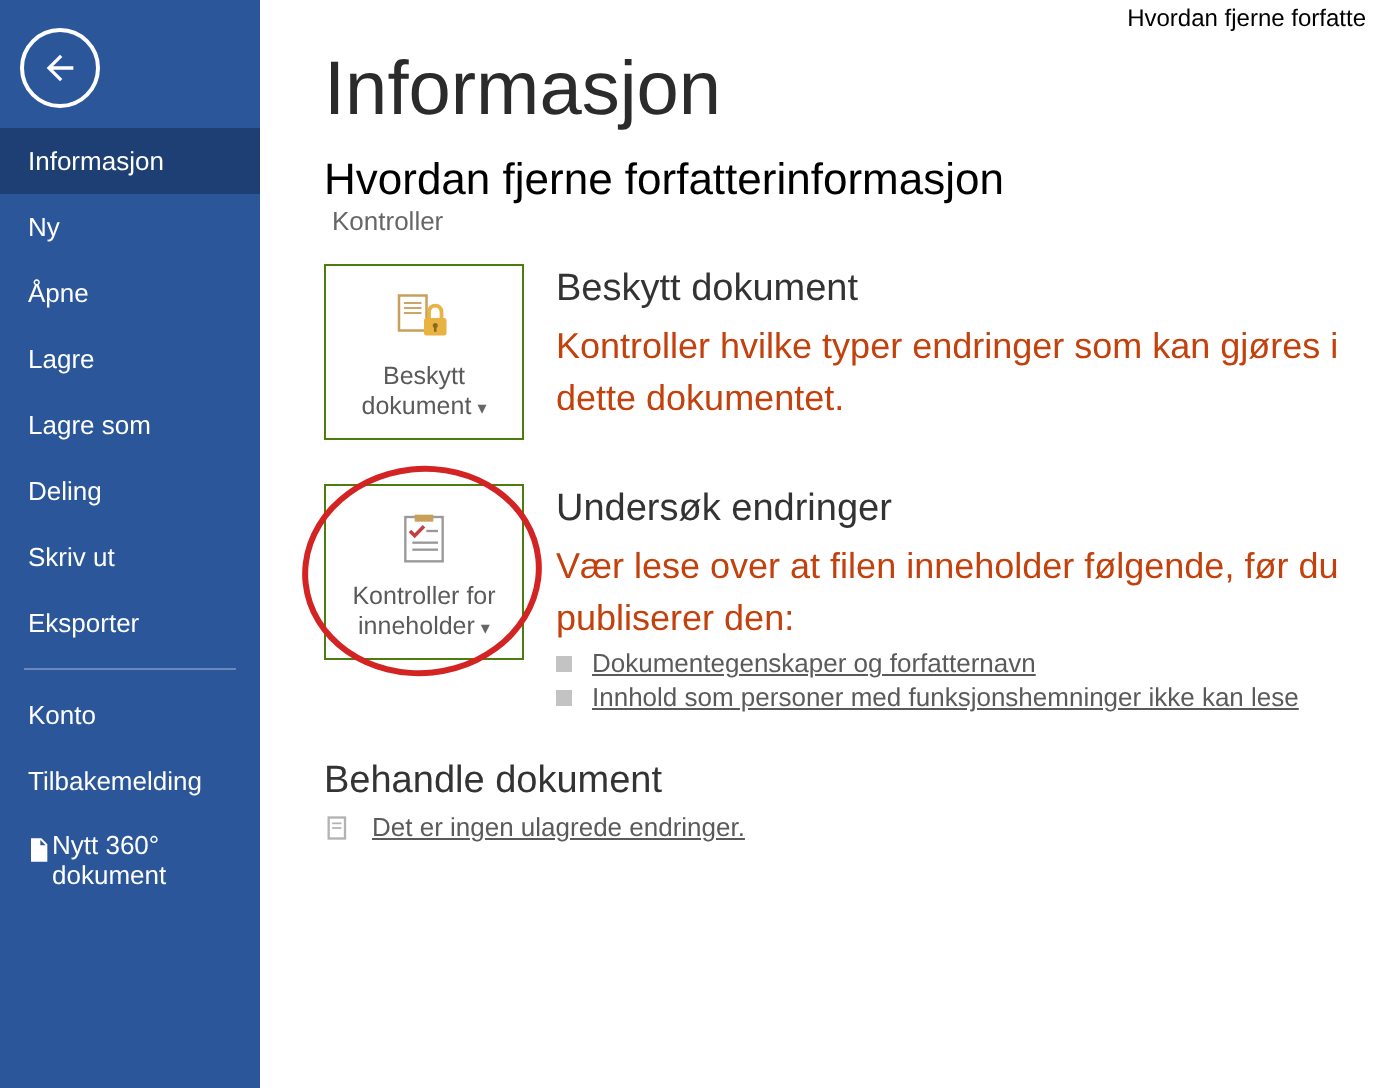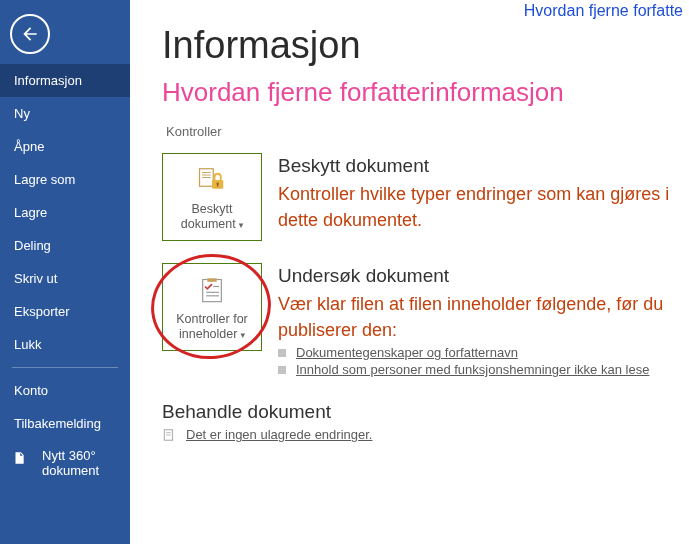--- a/index.html
+++ b/index.html
@@ -8,22 +8,22 @@
       width: 689px;
       height: 544px;
       overflow: hidden;
       background: #fff;
       position: relative;
     }
     .titlebar {
       position: absolute;
       top: 2px;
       right: 6px;
-      font-size: 16px;
-      color: #1d4ed8;
+      font-size: 12px;
+      color: #000000;
     }
     .sidebar {
       width: 130px;
       height: 544px;
       background: #2b579a;
       color: #fff;
       display: flex;
       flex-direction: column;
       float: left;
     }
@@ -47,43 +47,43 @@
     }
     .nav-item.selected { background: #1e3f73; }
     .nav-divider {
       height: 1px;
       background: rgba(255,255,255,0.3);
       margin: 6px 12px;
     }
     .nav-doc {
       display: flex;
       align-items: flex-start;
-      gap: 16px;
+      gap: 0;
       padding: 8px 12px;
       font-size: 13px;
       color: #fff;
       cursor: pointer;
     }
     .nav-doc svg { width: 14px; height: 16px; fill: #fff; flex-shrink: 0; margin-top: 2px; }
     .main {
       margin-left: 130px;
       padding: 24px 0 0 32px;
       width: calc(689px - 130px);
     }
     .h1 {
       font-size: 38px;
       font-weight: 300;
       color: #2b2b2b;
       margin-bottom: 10px;
     }
     .h2 {
-      font-size: 26px;
+      font-size: 22px;
       font-weight: 400;
-      color: #ec4899;
-      margin-bottom: 16px;
+      color: #000000;
+      margin-bottom: 0;
     }
     .loc {
       font-size: 13px;
       color: #666;
       margin-left: 4px;
       margin-bottom: 14px;
     }
     .section {
       display: flex;
       align-items: flex-start;
@@ -170,26 +170,25 @@
 <div class="sidebar">
   <div class="back-btn">
     <svg viewBox="0 0 24 24">
         <path d="M20 11H7.8l5.6-5.6L12 4l-8 8 8 8 1.4-1.4L7.8 13H20z"></path>
       </svg>
   </div>
 
   <div class="nav-item selected">Informasjon</div>
   <div class="nav-item">Ny</div>
   <div class="nav-item">Åpne</div>
+  <div class="nav-item">Lagre</div>
   <div class="nav-item">Lagre som</div>
-  <div class="nav-item">Lagre</div>
   <div class="nav-item">Deling</div>
   <div class="nav-item">Skriv ut</div>
   <div class="nav-item">Eksporter</div>
-  <div class="nav-item">Lukk</div>
 
   <div class="nav-divider"></div>
 
   <div class="nav-item">Konto</div>
   <div class="nav-item">Tilbakemelding</div>
 
   <div class="nav-doc">
     <svg viewBox="0 0 24 24">
         <path d="M6 2h9l5 5v15H6zM14 3.5V8h4.5z"></path>
       </svg>
@@ -233,22 +232,22 @@
           <path d="M12 18l4 4 8-8" fill="none" stroke="#c24040" stroke-width="3"></path>
           <line x1="26" y1="18" x2="36" y2="18" stroke="#999" stroke-width="2"></line>
           <line x1="14" y1="28" x2="36" y2="28" stroke="#999" stroke-width="2"></line>
           <line x1="14" y1="34" x2="36" y2="34" stroke="#999" stroke-width="2"></line>
           <path d="M16 4h16v6H16z" fill="#c8a05a"></path>
         </svg>
       </div>
       <div><span>Kontroller for inneholder</span><span class="caret">▾</span></div>
     </div>
     <div class="sec-body">
-      <div class="sec-title">Undersøk dokument</div>
-      <div class="sec-desc">Vær klar filen at filen inneholder følgende, før du publiserer den:</div>
+      <div class="sec-title">Undersøk endringer</div>
+      <div class="sec-desc">Vær lese over at filen inneholder følgende, før du publiserer den:</div>
       <div class="bullet-row">
         <span class="bullet-sq"></span>
         <span>Dokumentegenskaper og forfatternavn</span>
       </div>
       <div class="bullet-row">
         <span class="bullet-sq"></span>
         <span>Innhold som personer med funksjonshemninger ikke kan lese</span>
       </div>
     </div>
   </div>

